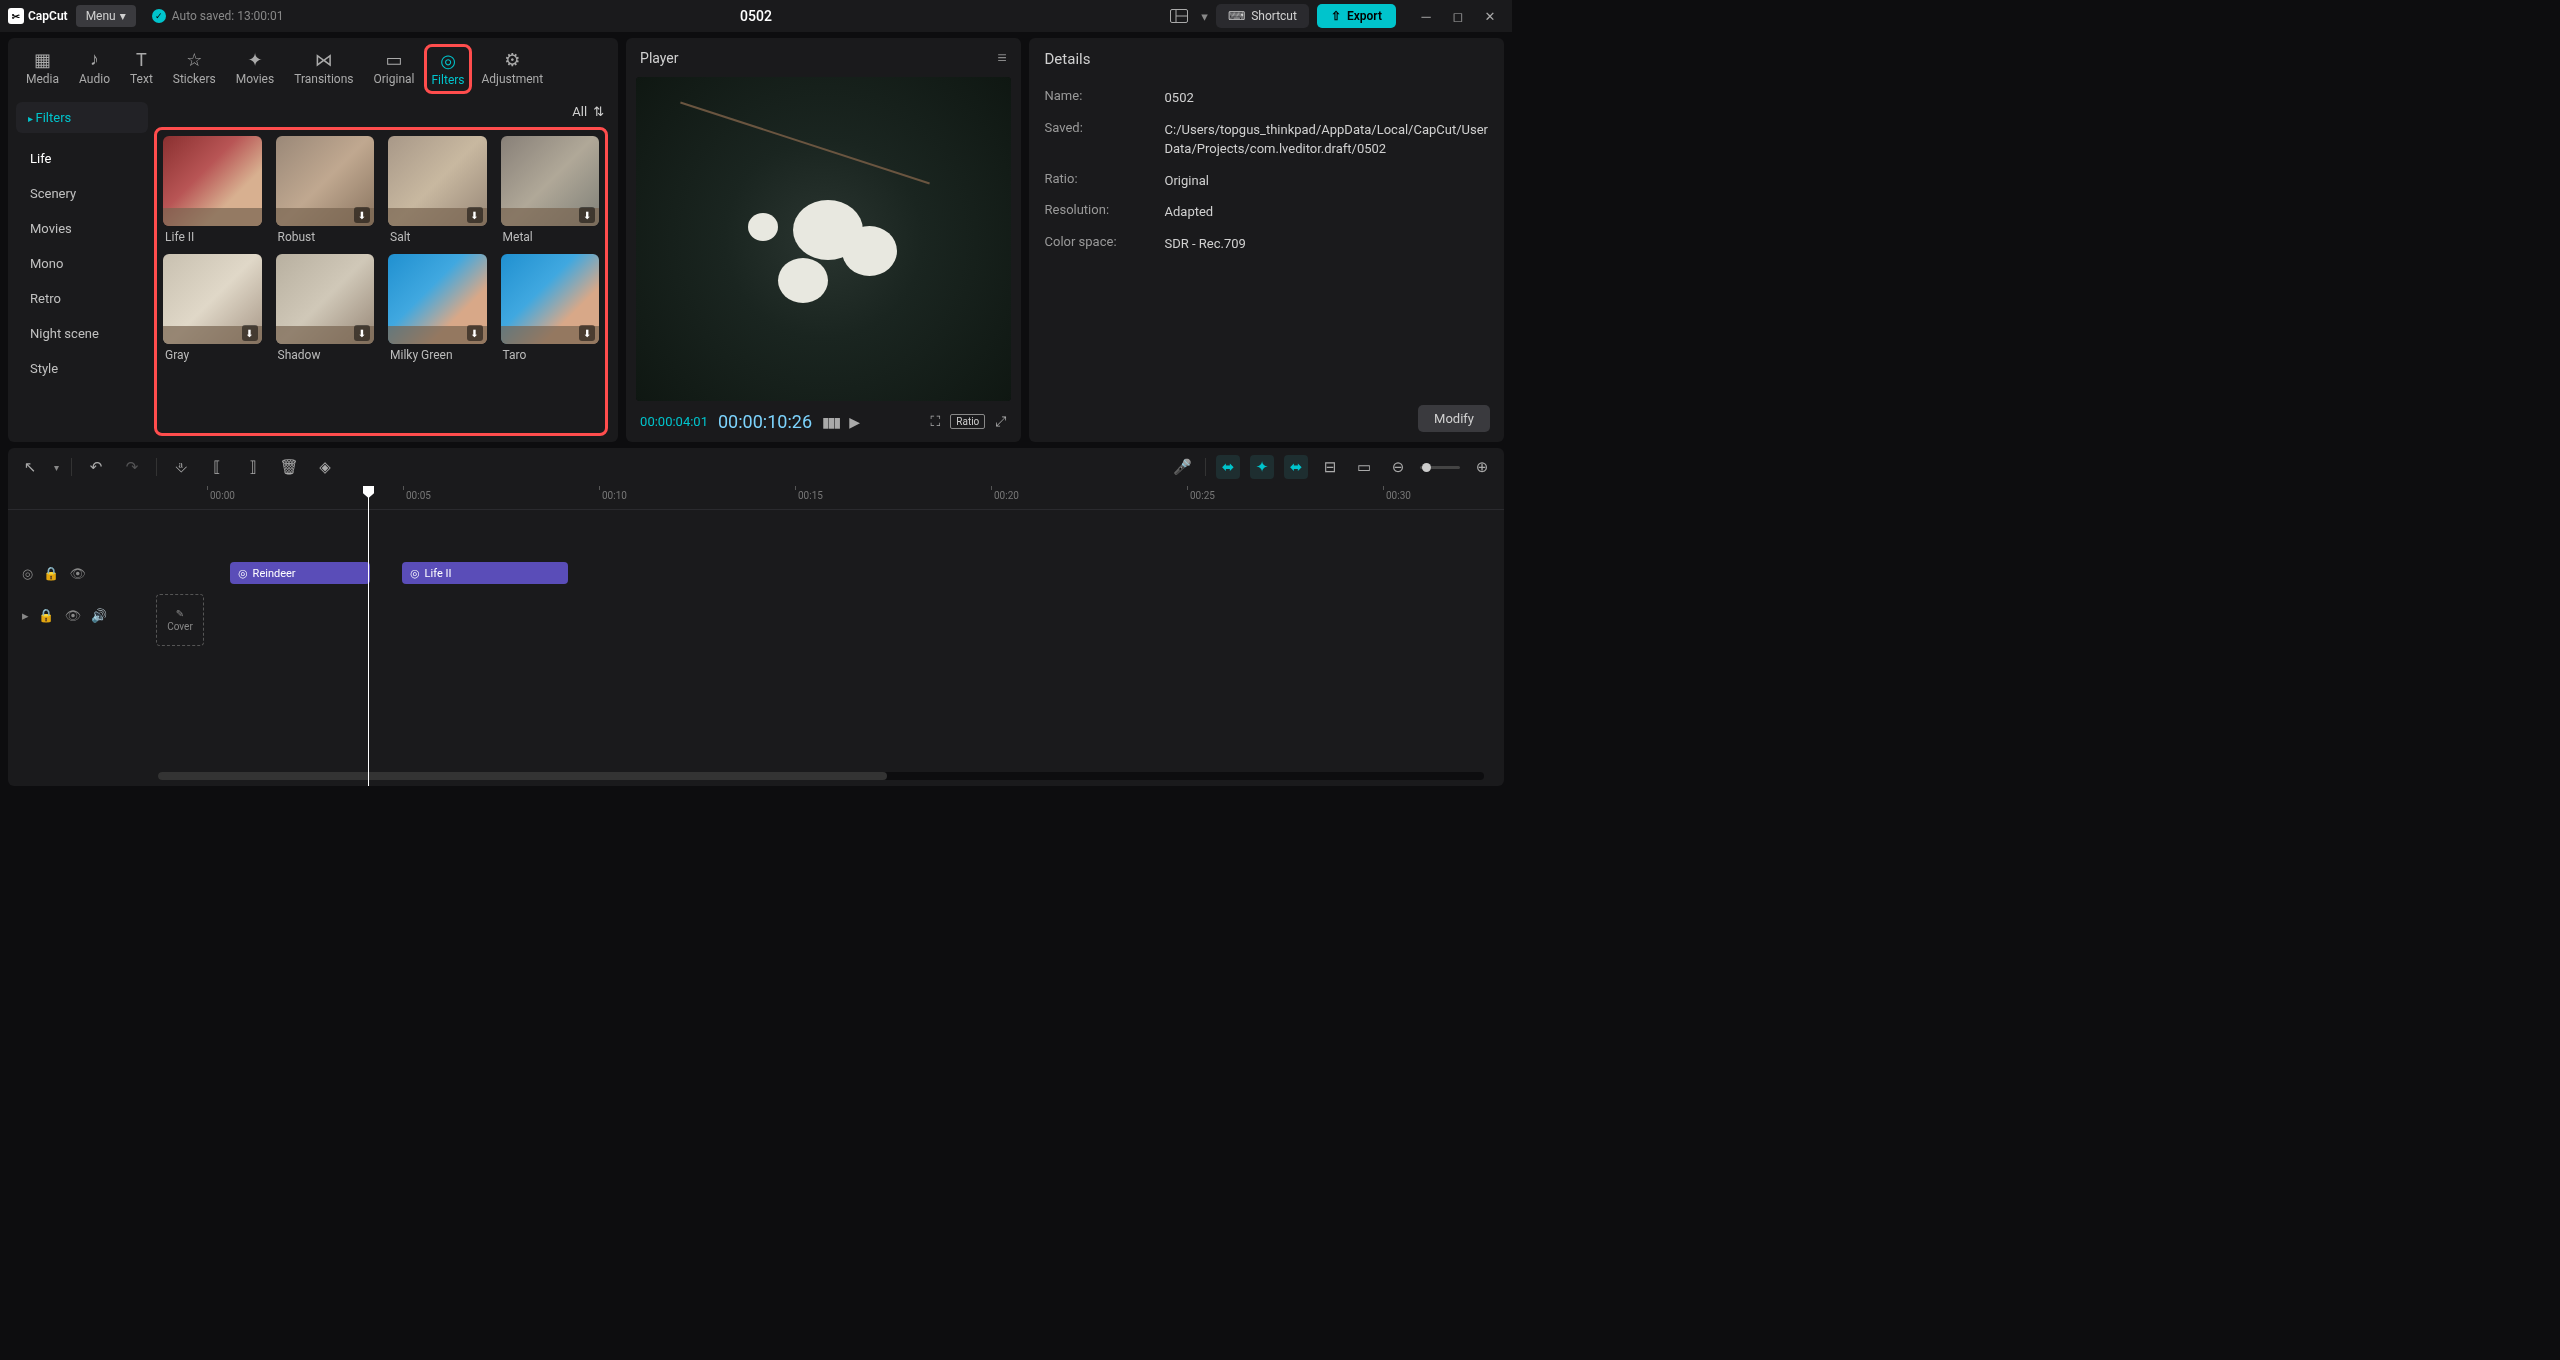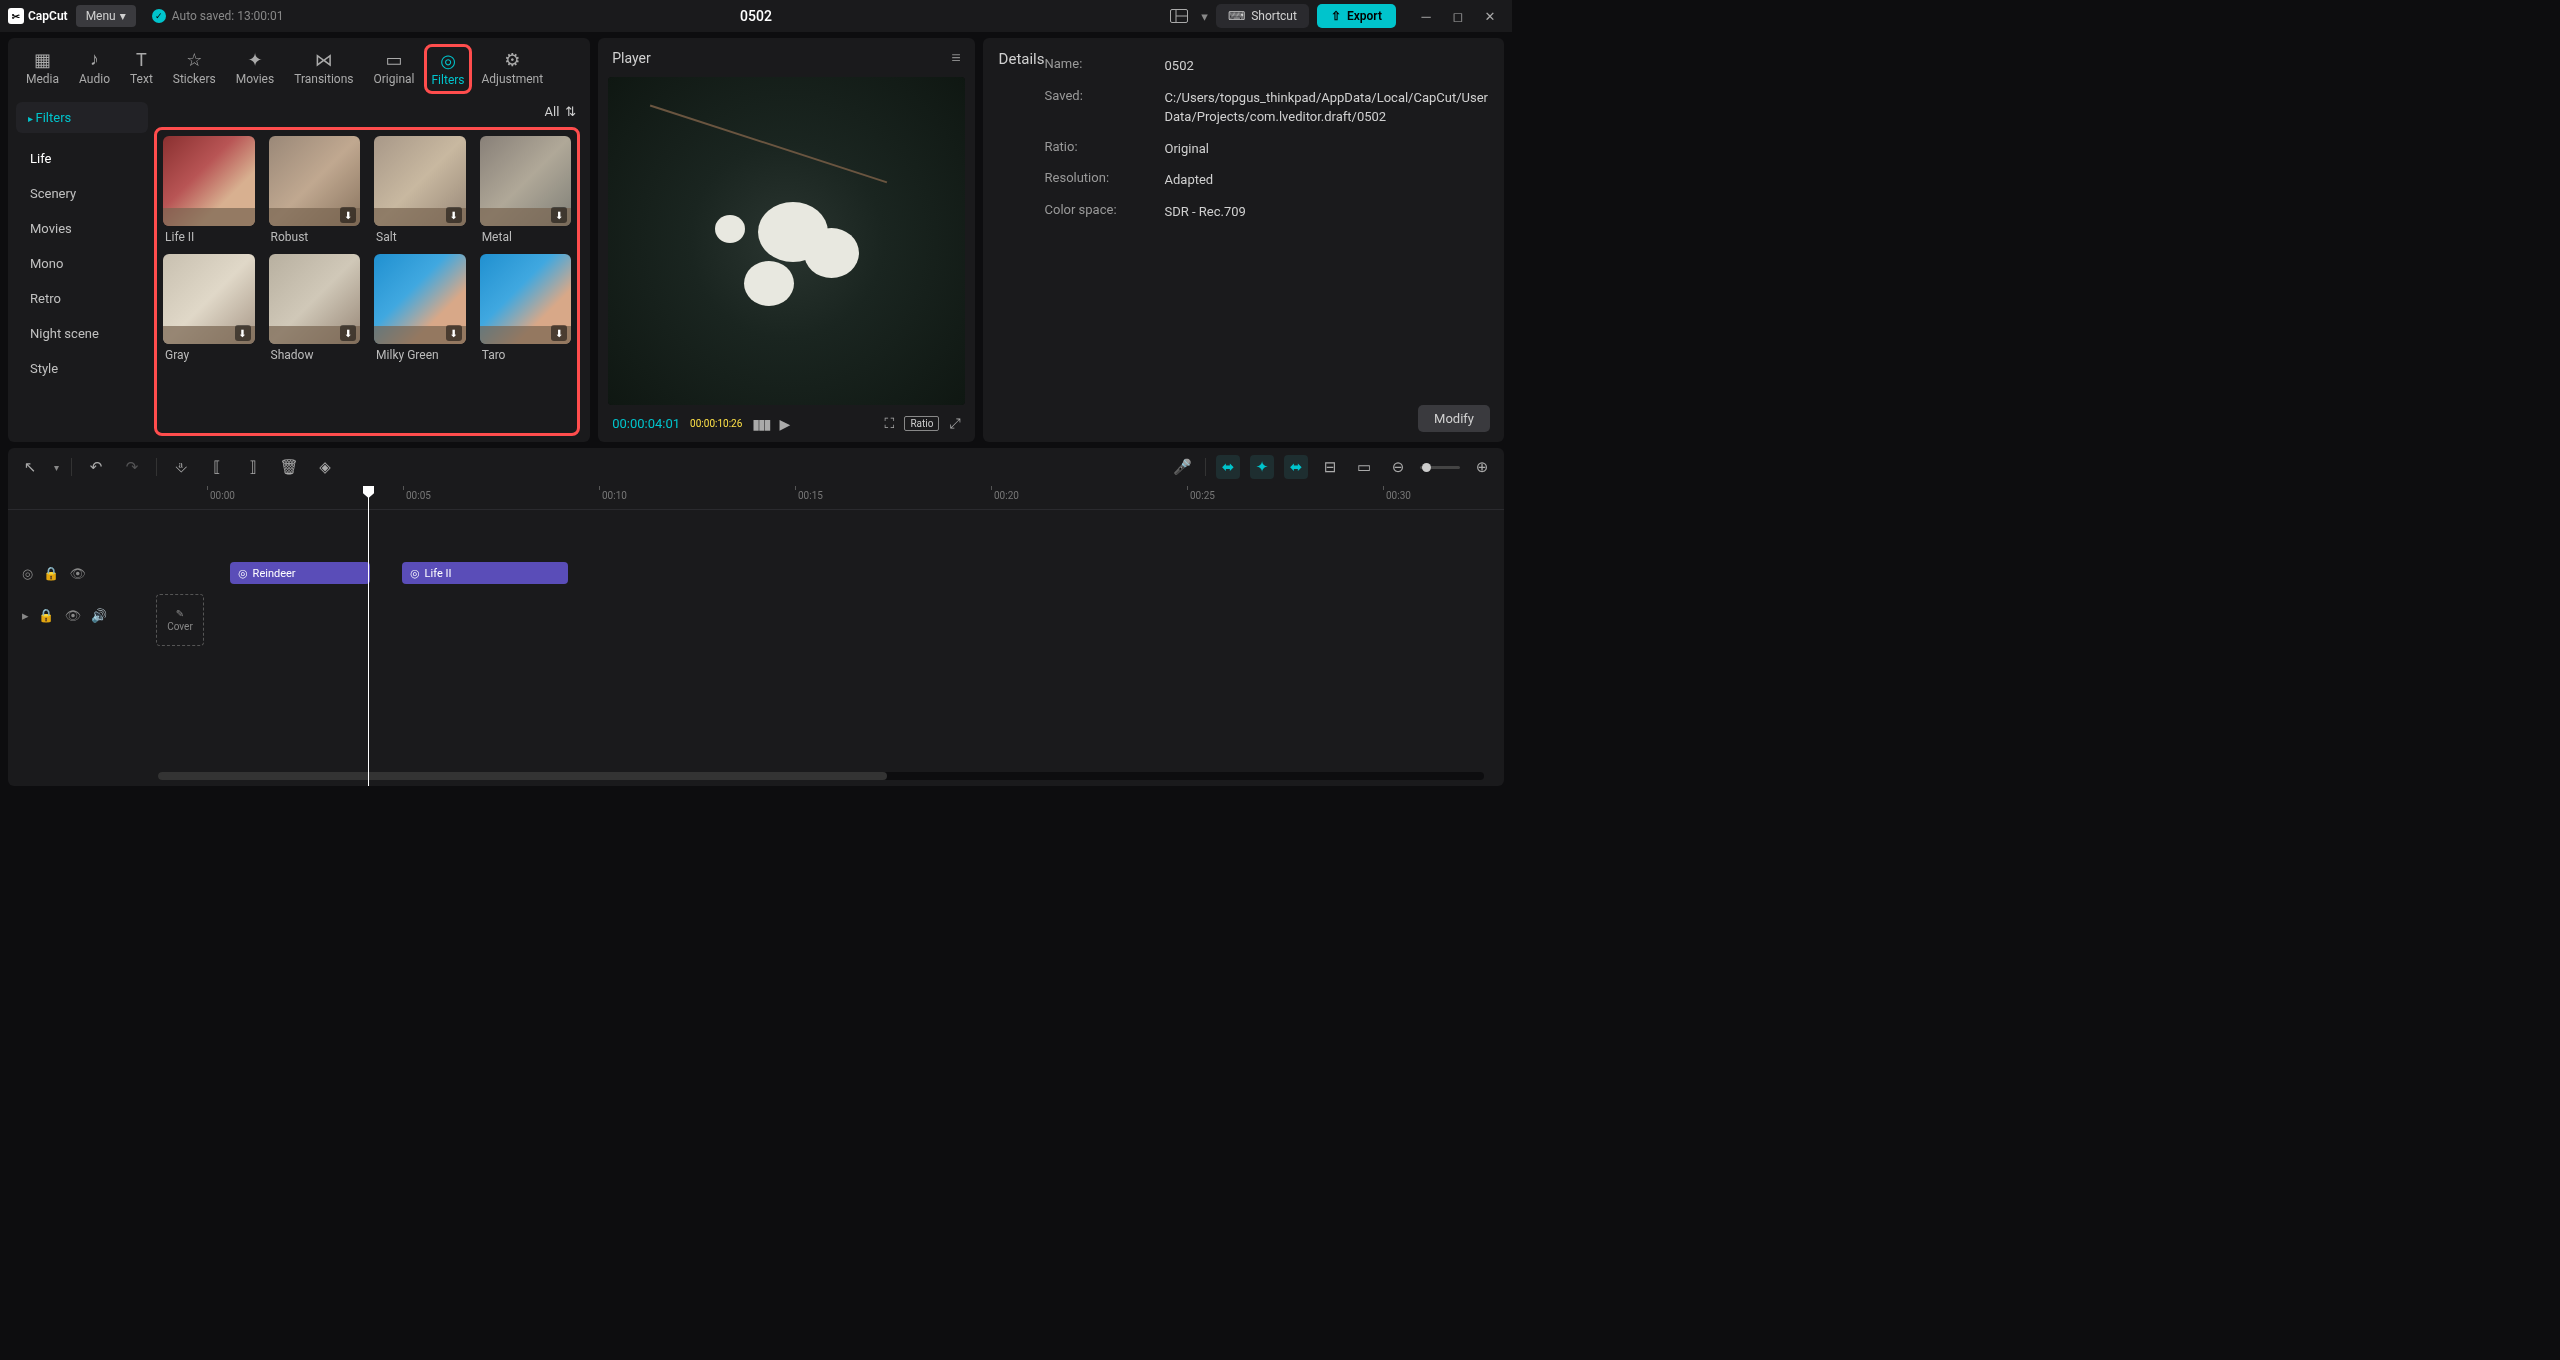--- a/index.html
+++ b/index.html
@@ -43,26 +43,26 @@
 
 .player-panel { width:428px; background:#1a1a1c; border-radius:6px; display:flex; flex-direction:column; }
 .player-head { display:flex; align-items:center; justify-content:space-between; padding:10px 14px; }
 .player-title { color:#d0d0d0; font-size:14px; }
 .player-menu { color:#888; font-size:16px; cursor:pointer; }
 .player-viewport { flex:1; margin:0 10px; background:#0a0a0a; border-radius:4px; position:relative; overflow:hidden; display:flex; align-items:center; justify-content:center; }
 .player-img { width:100%; height:100%; background:radial-gradient(circle at 50% 50%, #2a3530 0%, #1a2520 40%, #0f1712 100%); position:relative; }
 .flower { position:absolute; background:#e8e8e0; border-radius:50%; }
 .player-ctrls { display:flex; align-items:center; padding:10px 14px; gap:10px; }
 .time-current { color:#00c4cc; font-size:13px; }
-.time-total { color:#fde047; font-size:10px; }
+.time-total { color:#7dd3fc; font-size:18px; }
 .player-ctrl-right { margin-left:auto; display:flex; gap:10px; align-items:center; }
 .pc-icon { color:#aaa; cursor:pointer; font-size:14px; }
 .ratio-box { border:1px solid #888; padding:1px 5px; font-size:10px; color:#ccc; border-radius:2px; }
 
-.details-panel { flex:1; background:#1a1a1c; border-radius:6px; display:flex; flex-direction:row; padding:12px 16px; position:relative; }
+.details-panel { flex:1; background:#1a1a1c; border-radius:6px; display:flex; flex-direction:column; padding:12px 16px; position:relative; }
 .details-title { font-size:15px; color:#d0d0d0; margin-bottom:14px; }
 .detail-row { display:flex; padding:6px 0; font-size:13px; }
 .detail-label { width:120px; color:#999; }
 .detail-value { flex:1; color:#d0d0d0; line-height:1.5; }
 .modify-btn { position:absolute; bottom:10px; right:14px; background:#3a3a3e; color:#d0d0d0; border:none; padding:6px 16px; border-radius:5px; font-size:13px; cursor:pointer; }
 
 .timeline-toolbar { height:38px; background:#1a1a1c; margin:6px 8px 0 8px; border-radius:6px 6px 0 0; display:flex; align-items:center; padding:0 10px; gap:12px; }
 .tl-tool { color:#aaa; cursor:pointer; font-size:15px; width:24px; height:24px; display:flex; align-items:center; justify-content:center; border-radius:4px; }
 .tl-tool.cyan { color:#00c4cc; background:#1e2e30; }
 .tl-sep { width:1px; height:18px; background:#333; }

